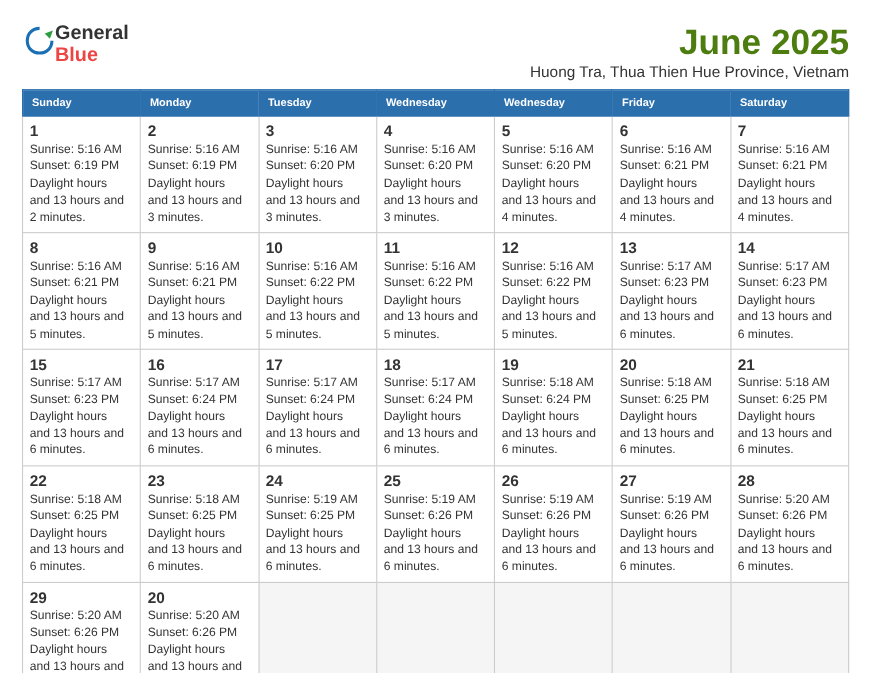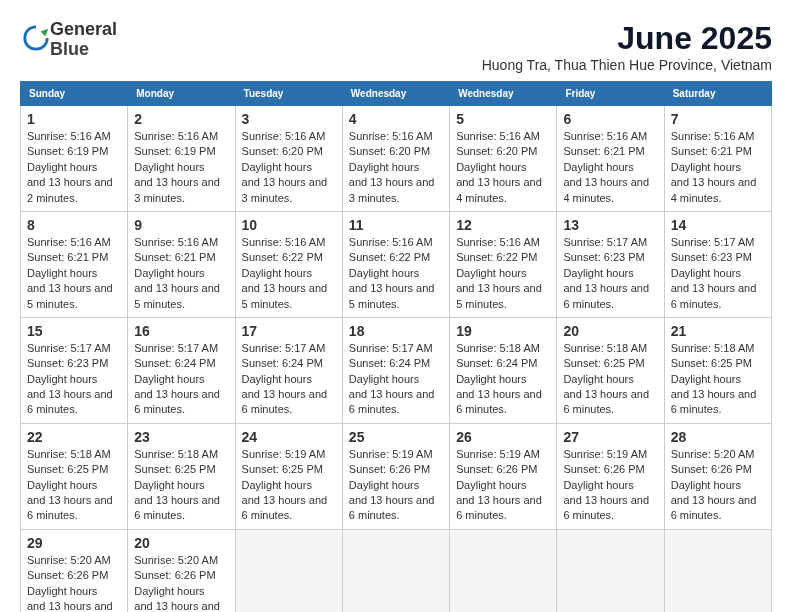--- a/index.html
+++ b/index.html
@@ -19,33 +19,33 @@
     .logo {
       display: flex;
       align-items: center;
     }
     .logo-text {
       font-size: 18px;
       font-weight: bold;
       line-height: 1.1;
     }
     .logo-general { color: #333; }
-    .logo-blue { color: #404040; }
+    .logo-blue { color: #ef4444; }
     .logo-icon {
       width: 28px;
       height: 28px;
       margin-left: 2px;
     }
     .title-block {
       text-align: right;
     }
     .month-title {
       font-size: 32px;
       font-weight: bold;
-      color: #0f172a;
+      color: #4d7c0f;
     }
     .location {
       font-size: 14px;
       color: #333;
     }
     table {
       width: 100%;
       border-collapse: collapse;
       margin-top: 8px;
     }

